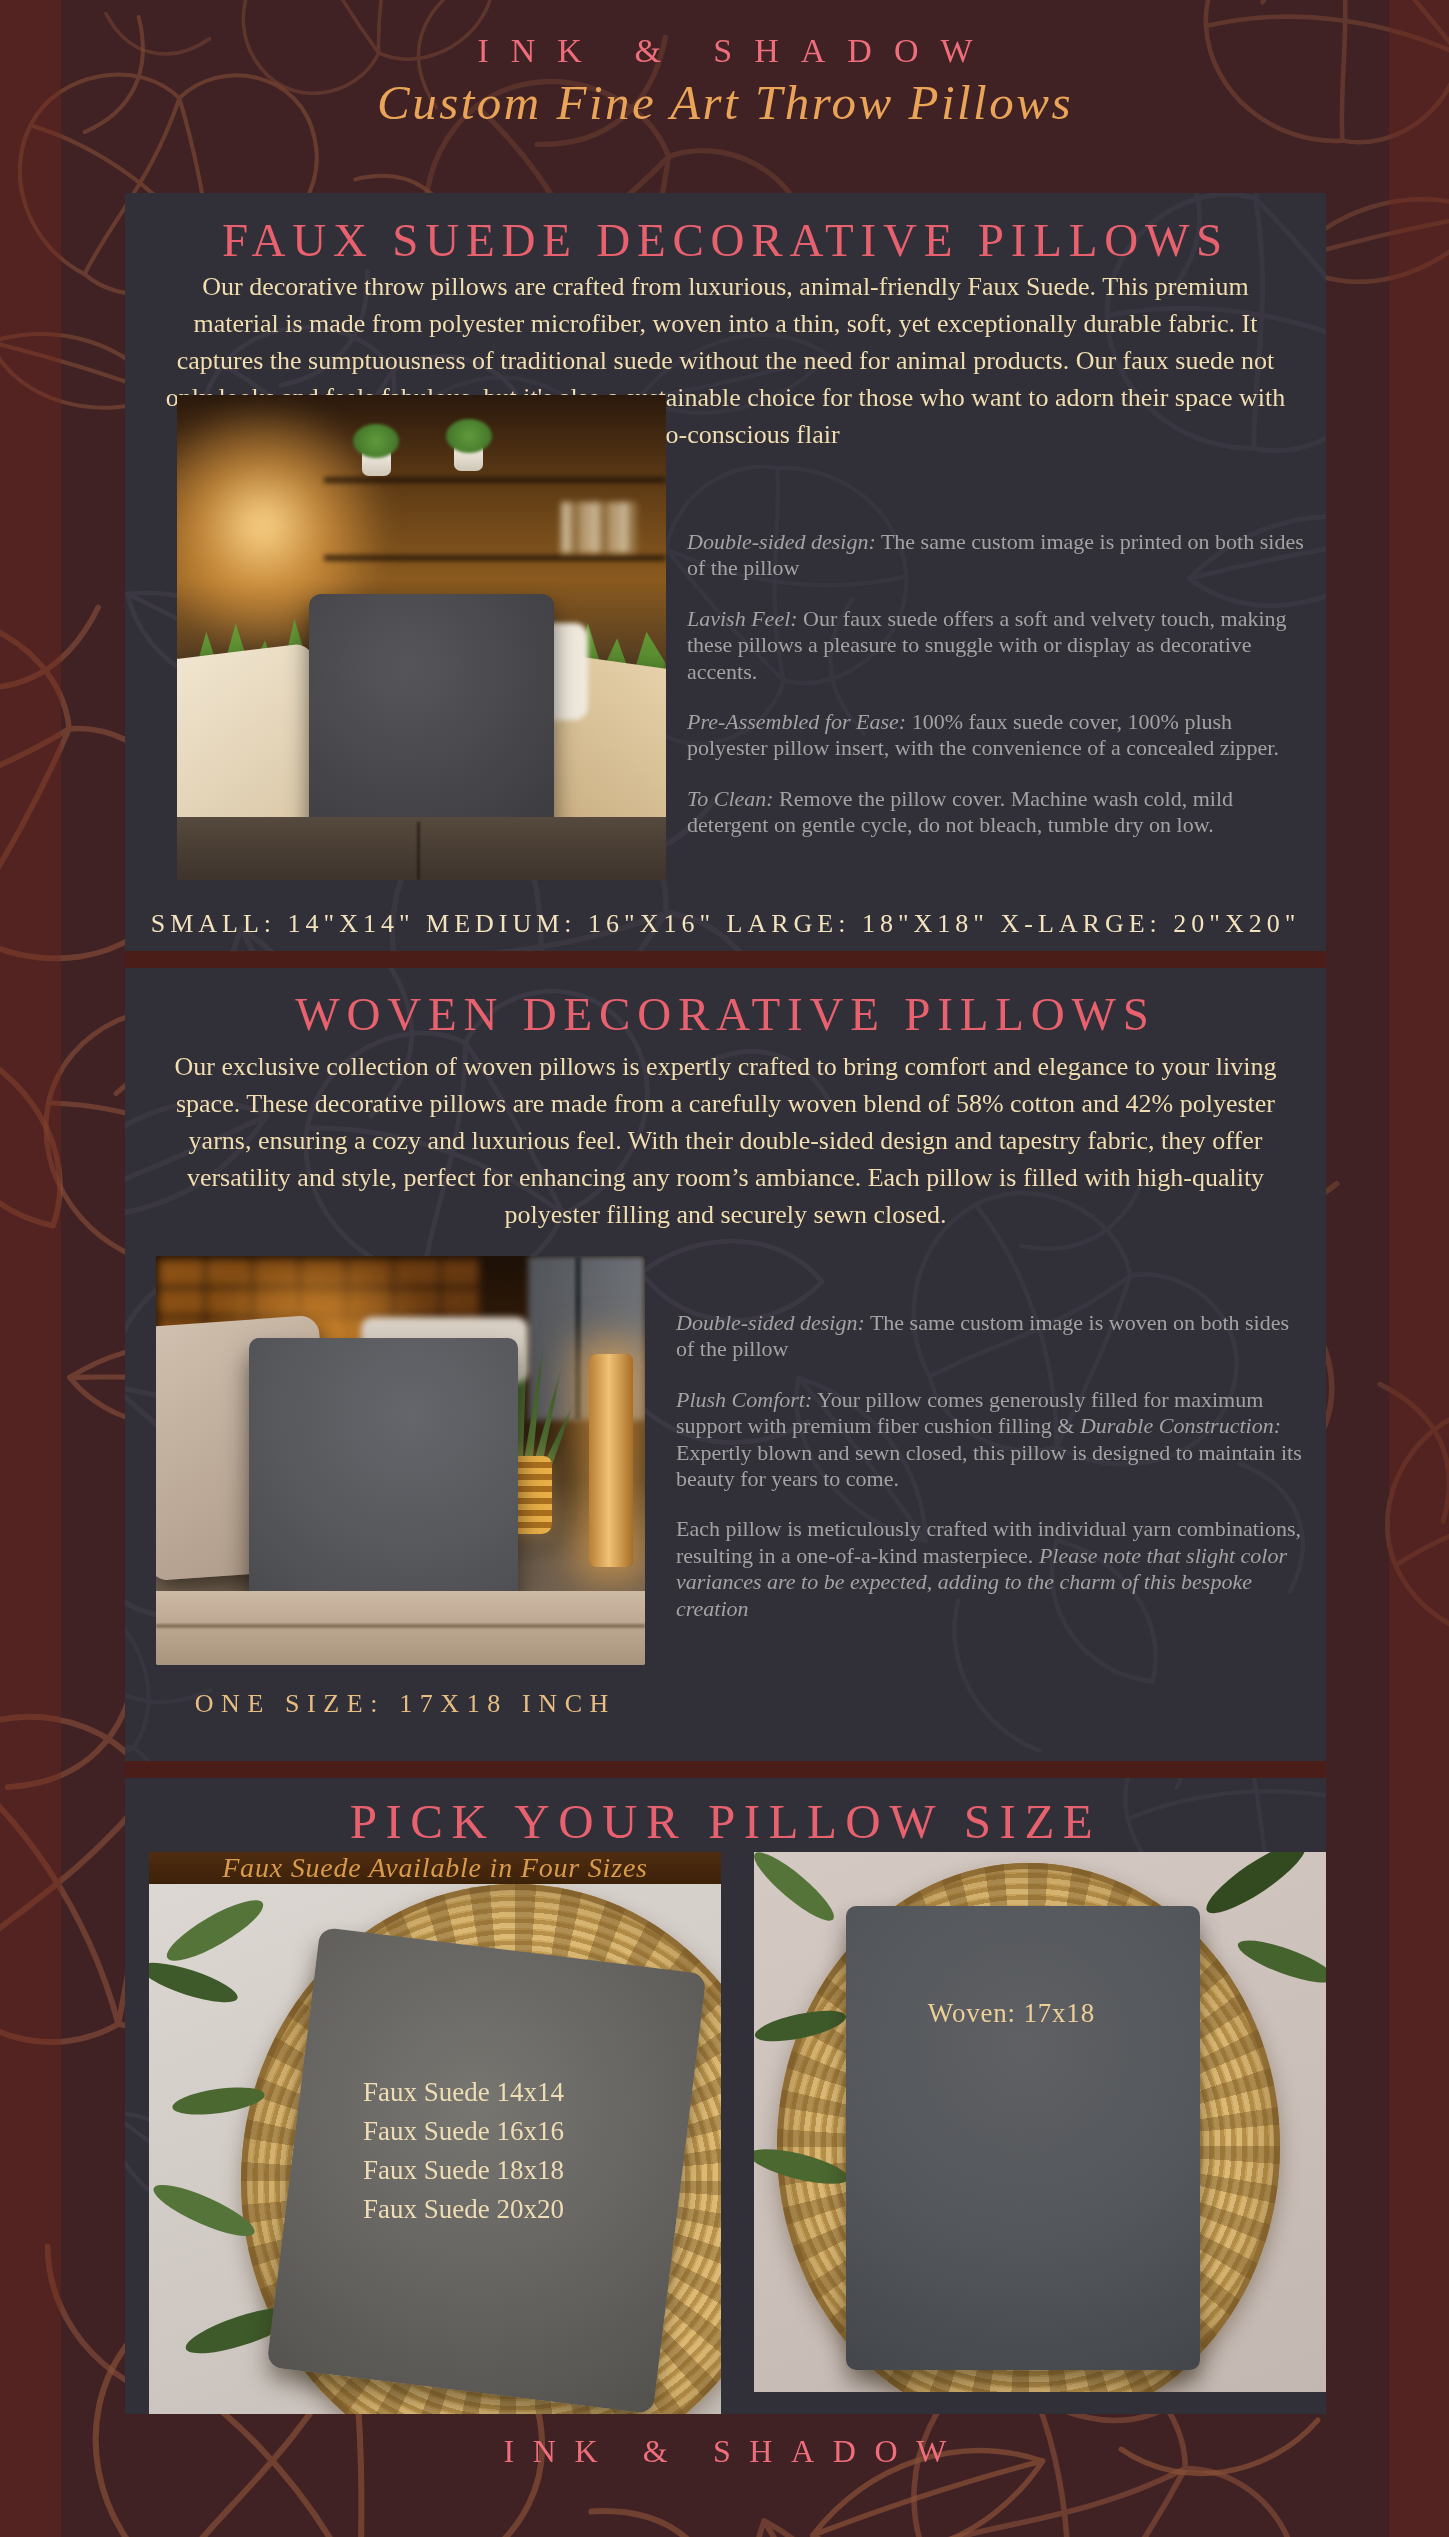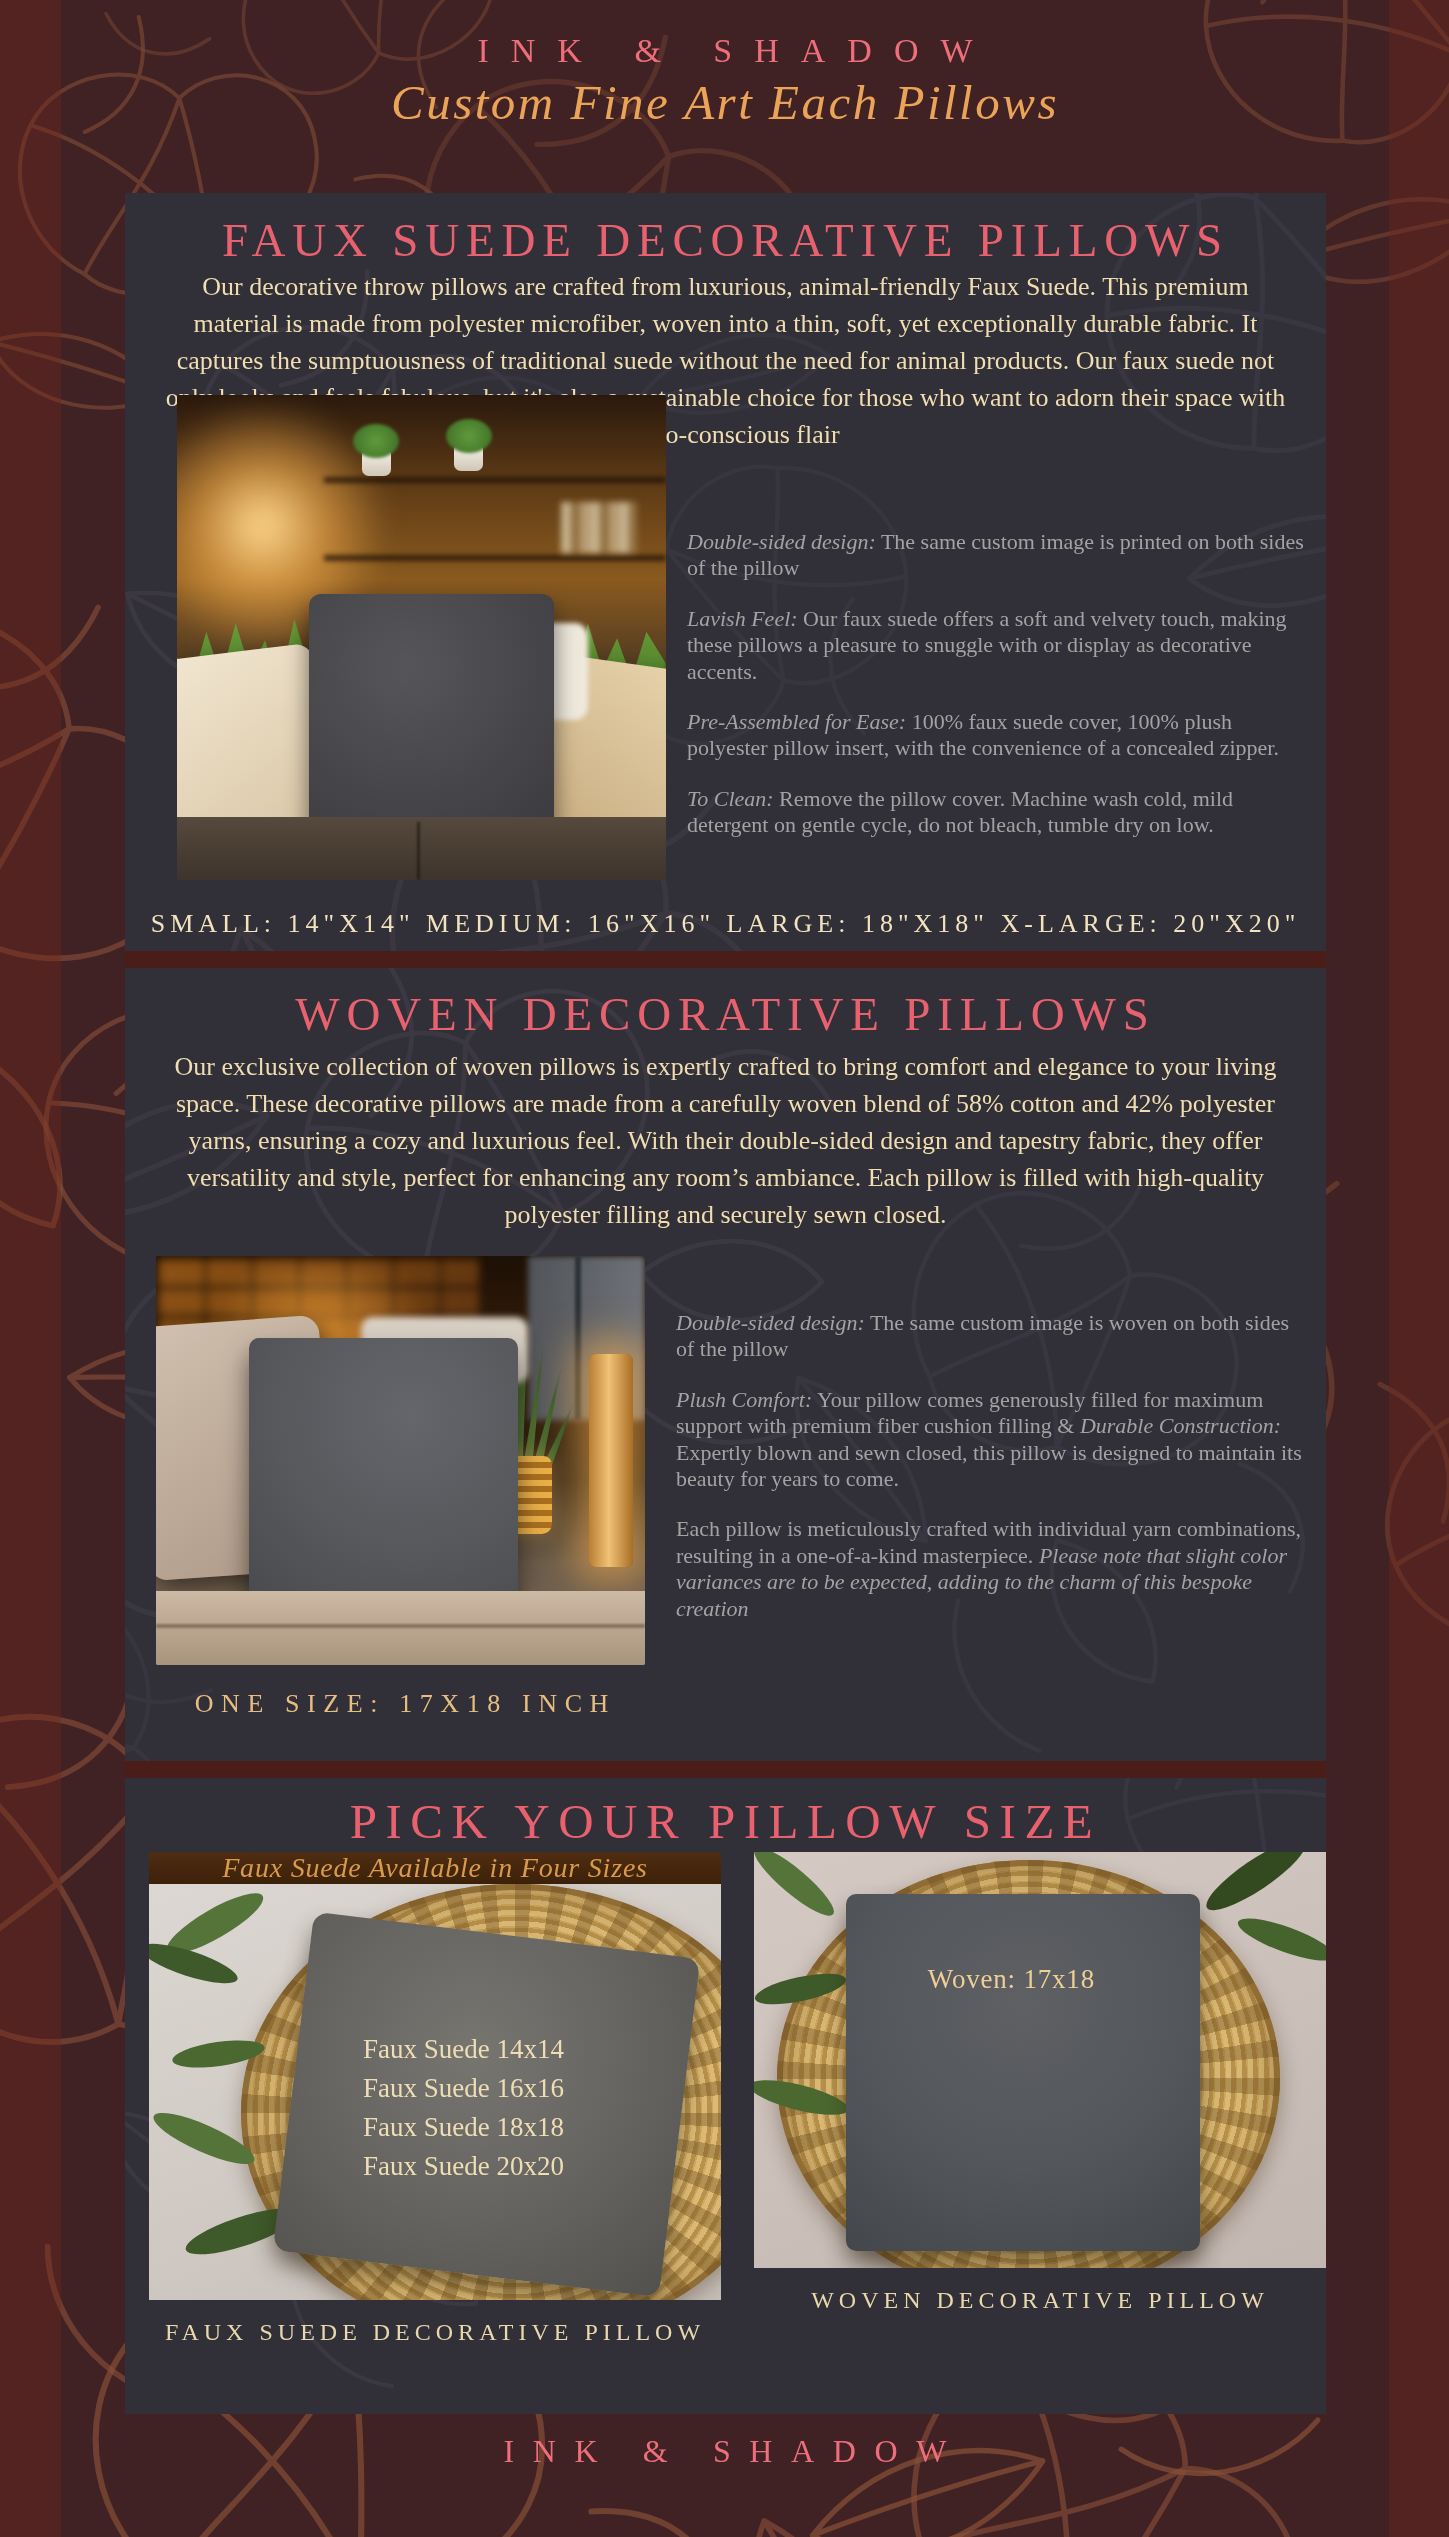--- a/index.html
+++ b/index.html
@@ -75,21 +75,21 @@
   .p2-pillow-main{left:19%;top:20%;width:55%;height:74%;background:radial-gradient(circle at 60% 25%,#64666b 0%,#56585c 50%,#45474b 100%);border-radius:10px;box-shadow:0 15px 25px rgba(10,8,6,.55);}
   .p2-seat{left:0;top:82%;width:100%;height:18%;background:linear-gradient(180deg,#cdbaa4,#a8937c);}
   .p2-seam{left:0;top:90%;width:100%;height:4.2px;background:rgba(90,70,50,.55);filter:blur(0.8px);}
 
   
   .col{position:absolute;top:74px;width:572px;}
   .col-left{left:24px;} .col-right{left:629px;}
   .banner{position:relative;height:32px;background:linear-gradient(180deg,#4f2d12,#3c2109);
     display:flex;align-items:center;justify-content:center;}
   .banner span{color:#d89a4b;font-size:28px;font-style:italic;letter-spacing:0.8px;}
-  .photo3{position:relative;width:572px;height:416px;overflow:hidden;}
+  .photo3{position:relative;width:572px;height:540px;overflow:hidden;}
   .p3a-bg{inset:0;background:linear-gradient(160deg,#dcd7d2,#c6beb8);}
   .p3b-bg{inset:0;background:linear-gradient(160deg,#d4c9c3,#c2b7b1);}
   .basket{border-radius:50%;background:repeating-radial-gradient(circle,#dcba76 0 5px,#b8924c 5px 9.3px,#cfa85f 9.3px 11px);
     box-shadow:inset 0 0 0 6px #8f6d35, inset 0 0 41px rgba(90,60,20,.55), 0 8.5px 20px rgba(60,40,15,.35);}
   .basket::after{content:"";position:absolute;inset:0;border-radius:50%;
     background:repeating-conic-gradient(rgba(110,78,30,.38) 0 4deg,rgba(0,0,0,0) 4deg 9deg);}
   .p3-basket-a{left:16%;top:0%;width:96%;height:110%;}
   .p3-basket-b{left:4%;top:2%;width:88%;height:105%;}
   .pillow3{position:absolute;box-shadow:0 13.5px 22px rgba(40,30,15,.45);}
   .p3a-pillow{left:25%;top:12%;width:68%;height:82%;border-radius:15px;transform:rotate(7deg);
@@ -137,21 +137,21 @@
     <use href="#peony" stroke="#7c4a34" opacity="0.5" transform="translate(1460,1840) scale(1.9) rotate(-50)"></use>
     <use href="#peony" stroke="#8a5138" opacity="0.65" transform="translate(40,2560) scale(2.4) rotate(10)"></use>
     <use href="#peony" stroke="#95583a" opacity="0.6" transform="translate(620,2620) scale(2.1) rotate(-35)"></use>
     <use href="#peony" stroke="#8a5138" opacity="0.6" transform="translate(1230,2560) scale(2.2) rotate(45)"></use>
     <use href="#peony" stroke="#7c4a34" opacity="0.5" transform="translate(700,60) scale(1.4) rotate(160)"></use>
   </svg>
   <div class="edge-tint left"></div>
   <div class="edge-tint right"></div>
 
   <div class="brand-top">INK &amp; SHADOW</div>
-  <div class="tagline">Custom Fine Art Each Pillows</div>
+  <div class="tagline">Custom Fine Art Throw Pillows</div>
 
   <section class="panel panel-1">
     <svg class="panel-pat" viewBox="0 0 1420 896" aria-hidden="true">
       <use href="#peony" stroke="#403d49" opacity="0.7" transform="translate(40,40) scale(1.8) rotate(12)"></use>
       <use href="#peony" stroke="#3c3945" opacity="0.7" transform="translate(980,60) scale(2.0) rotate(-28)"></use>
       <use href="#peony" stroke="#403d49" opacity="0.6" transform="translate(500,480) scale(2.2) rotate(50)"></use>
       <use href="#peony" stroke="#3c3945" opacity="0.6" transform="translate(1080,520) scale(1.7) rotate(150)"></use>
     </svg>
     <h1 class="sec-heading" style="top:20px;">FAUX SUEDE DECORATIVE PILLOWS</h1>
     <p class="intro" style="top:76px;">Our decorative throw pillows are crafted from luxurious, animal-friendly Faux Suede. This premium material is made from polyester microfiber, woven into a thin, soft, yet exceptionally durable fabric. It captures the sumptuousness of traditional suede without the need for animal products. Our faux suede not only looks and feels fabulous, but it's also a sustainable choice for those who want to adorn their space with an eco-conscious flair</p>

